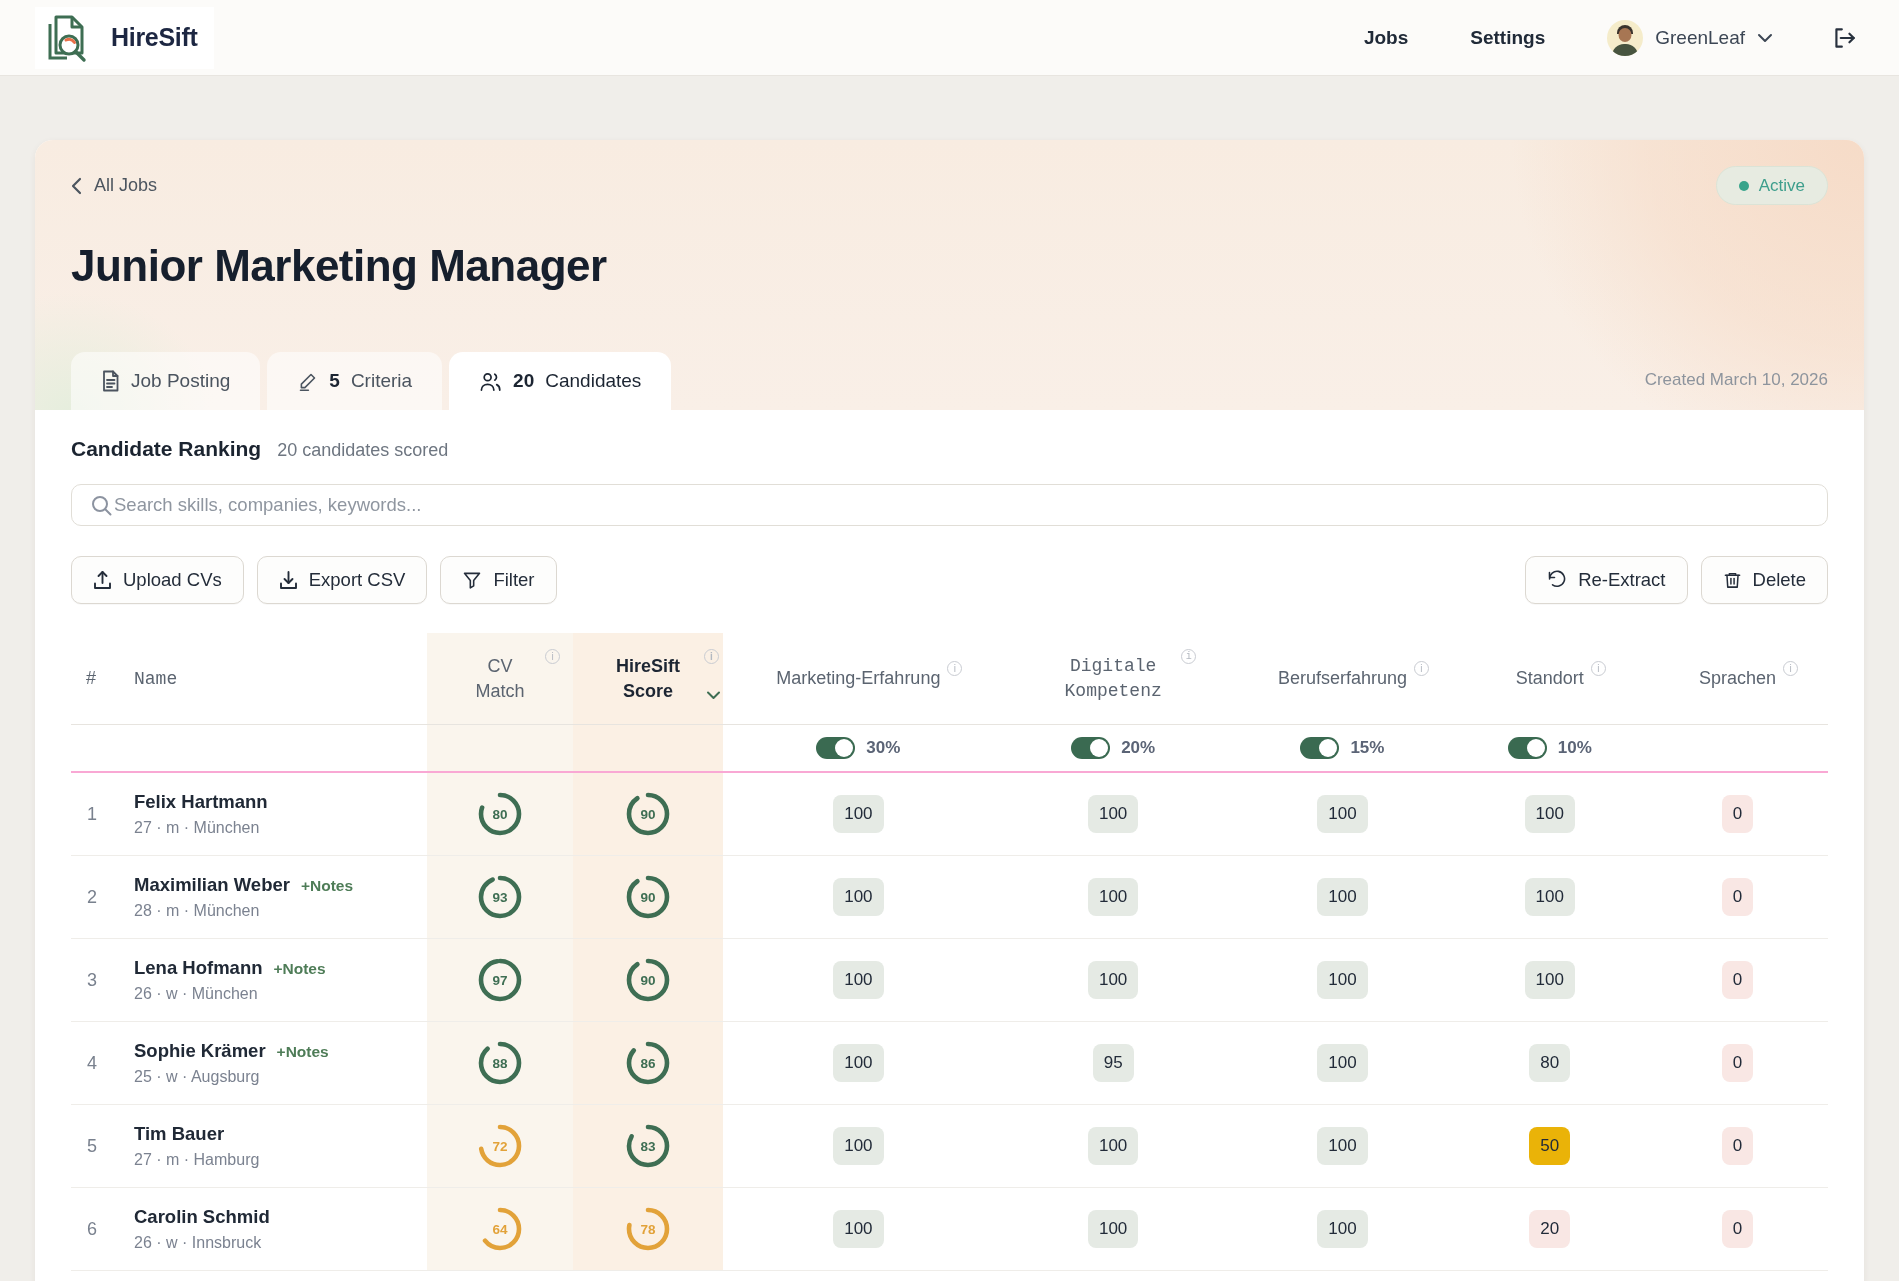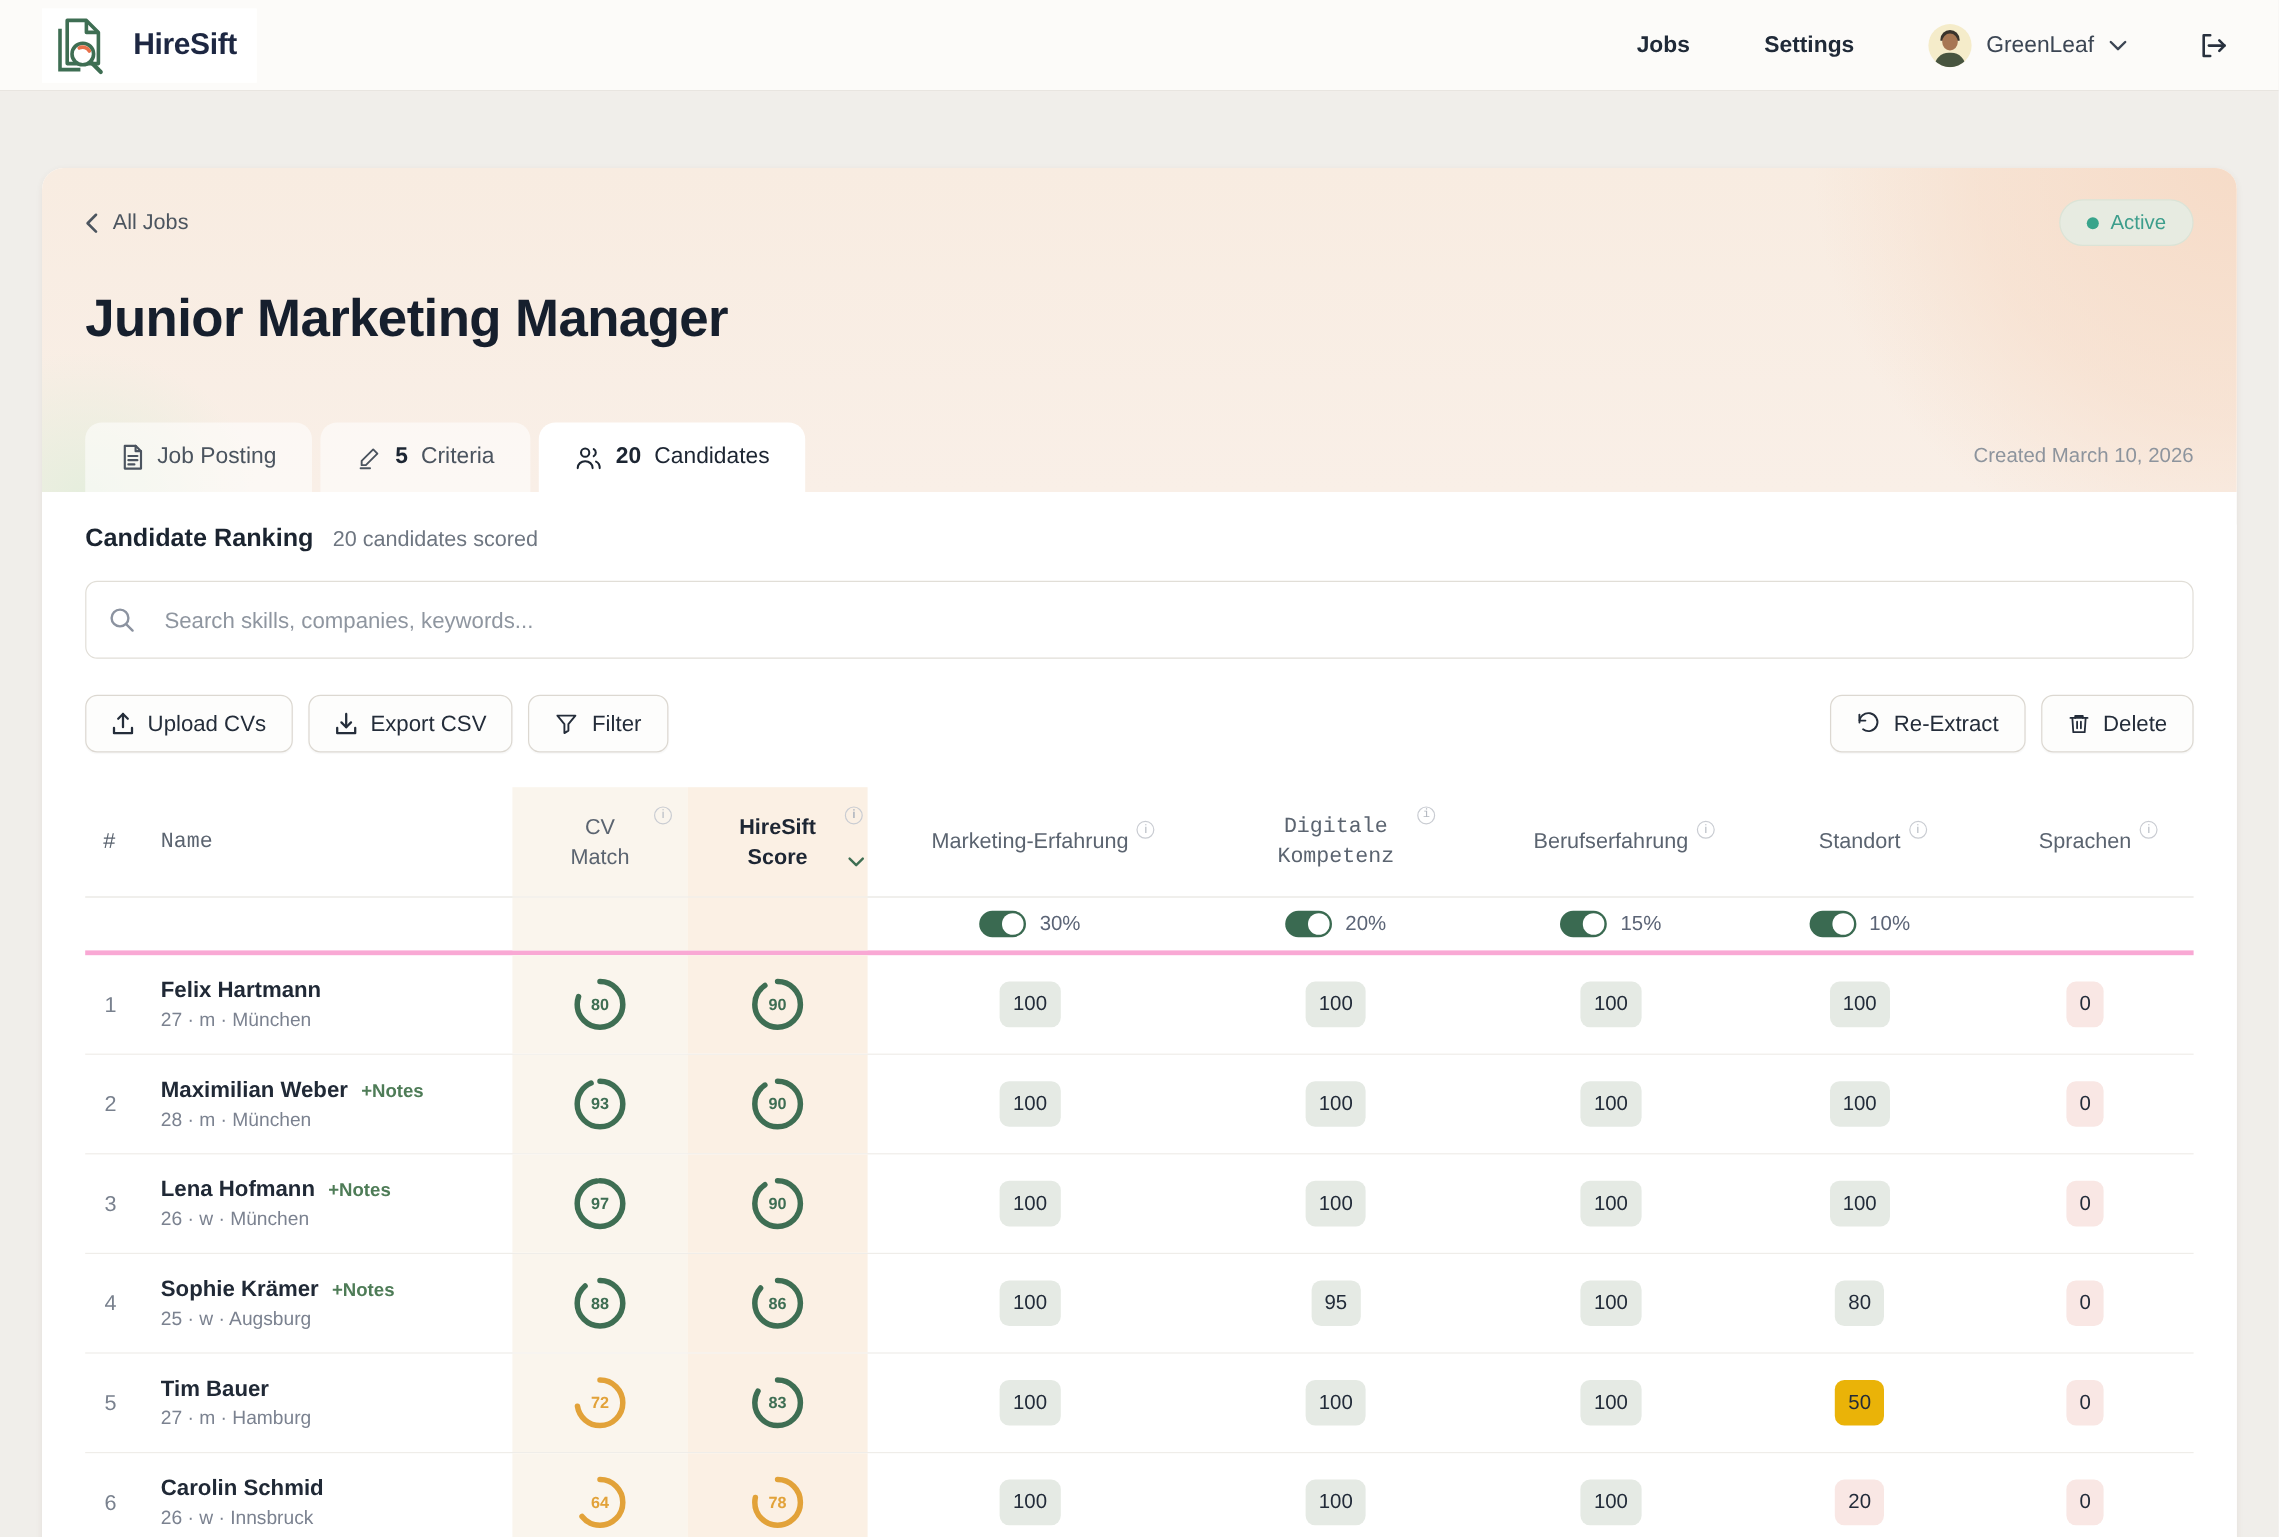--- a/index.html
+++ b/index.html
@@ -57,22 +57,22 @@
   }
   .tab.active { background:#ffffff; color:#1c2532; }
   .tab .count { font-weight:700; color:#1c2532; }
   .created { font-size:17px; color:#8d949d; padding-bottom:20px; }
   
   .content { padding:0 36px; background:#fff; }
   .ranking-head { margin-top:27px; display:flex; align-items:baseline; gap:16px; }
   .ranking-title { font-size:21px; font-weight:700; color:#1b2430; }
   .ranking-sub { font-size:18px; color:#6e7681; }
   .searchbar {
-    margin-top:23px; height:65px; border:1px solid #e1ded7; border-radius:10px;
-    display:flex; align-items:center; gap:23px; padding:12px 19px; background:#fff;
+    margin-top:23px; height:42px; border:1px solid #e1ded7; border-radius:10px;
+    display:flex; align-items:center; gap:0; padding:12px 19px; background:#fff;
   }
   .searchbar input { flex:1; border:none; outline:none; background:transparent; font-size:18.5px; color:#333; font-family:inherit; }
   .searchbar input::placeholder { color:#8f96a0; }
   .actionbar { margin-top:30px; display:flex; justify-content:space-between; }
   .btn-group { display:flex; gap:13px; }
   .btn {
     display:inline-flex; align-items:center; gap:11px; height:48px; padding:0 21px;
     border:1px solid #dcd8d1; border-radius:10px; background:#fdfdfc;
     font-size:18.5px; color:#242d3a; cursor:pointer; font-family:inherit;
     box-shadow:0 1px 1px rgba(0,0,0,0.03);
@@ -91,21 +91,21 @@
   .lbl-narrow-74 { max-width:76px; }
   .lbl-narrow-96 { max-width:98px; }
   .lbl-narrow-120 { max-width:122px;font-family:Liberation Mono, monospace; }
   .th-score-label { font-weight:700; color:#1d2633; }
   .info-ic {
     position:absolute; top:-5px; right:-22px; width:15px; height:15px;
     border:1px solid #c9ccd2; border-radius:50%; color:#b3b8c0;
     font-size:10px; line-height:14px; text-align:center; font-style:normal;
   }
   .sort-ic { position:absolute; bottom:3px; right:-24px; }
-  .wrow { height:48px; border-bottom:4px solid #f9a8d4; }
+  .wrow { height:48px; border-bottom:2px solid #f9a8d4;font-weight:bold; }
   .wctl { display:flex; align-items:center; gap:11px; }
   .toggle { width:39px; height:22px; border-radius:11px; background:#3a6a51; position:relative; cursor:pointer; }
   .toggle::after { content:''; position:absolute; top:2px; right:2px; width:18px; height:18px; border-radius:50%; background:#fff; }
   .wpct { font-size:17px; color:#5b6476; }
   .row { height:83px; border-bottom:1px solid #efedе9; border-bottom:1px solid #efede9; }
   .rank { padding-left:16px; font-size:18px; color:#79818e; }
   .namecell { flex-direction:column; align-items:flex-start; justify-content:center; padding-left:7px; }
   .nameline { display:flex; align-items:baseline; gap:11px; }
   .cname { font-size:18.5px; font-weight:600; color:#202936; }
   .notes { font-size:15.5px; font-weight:600; color:#4e7c57; cursor:pointer; }

